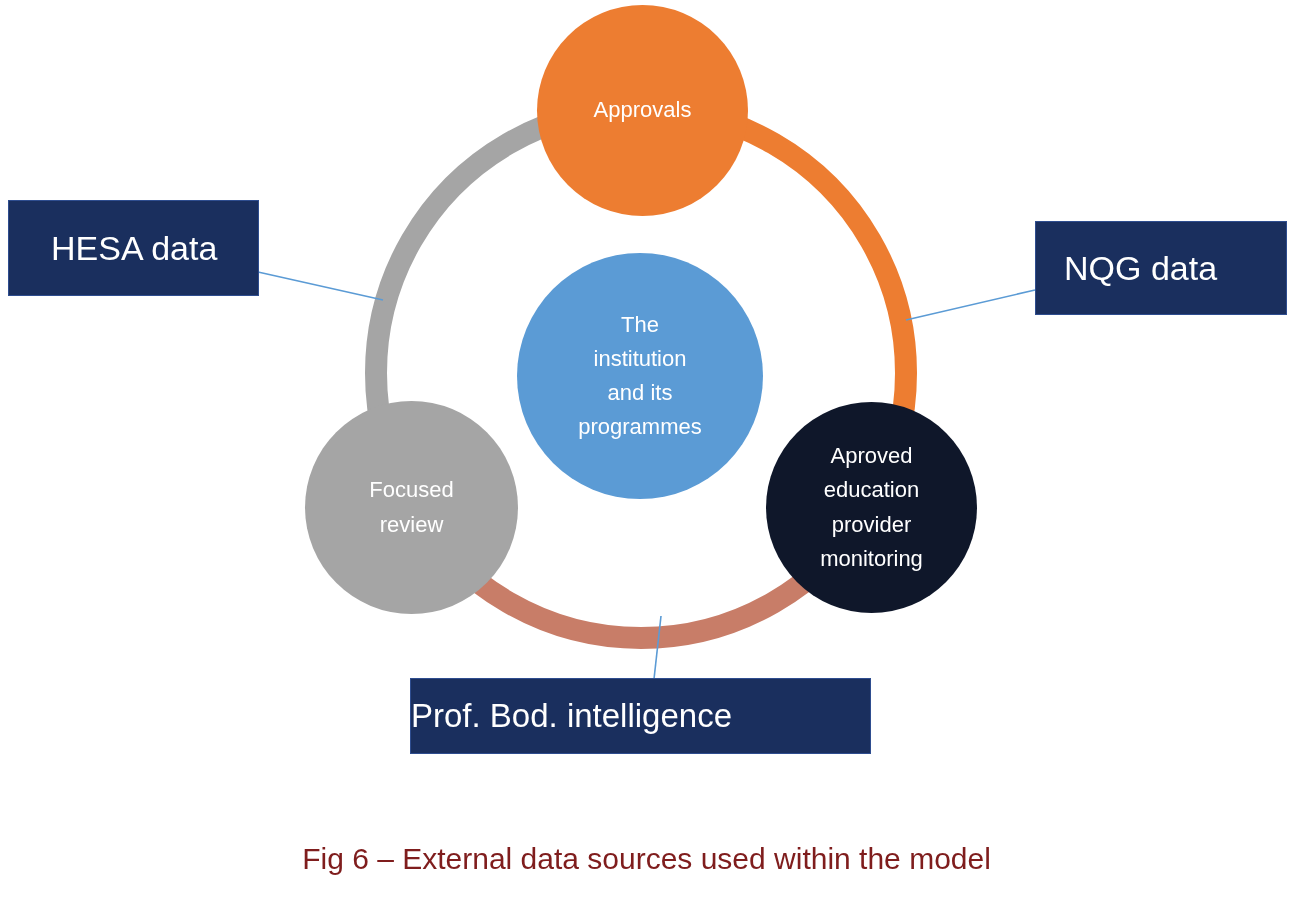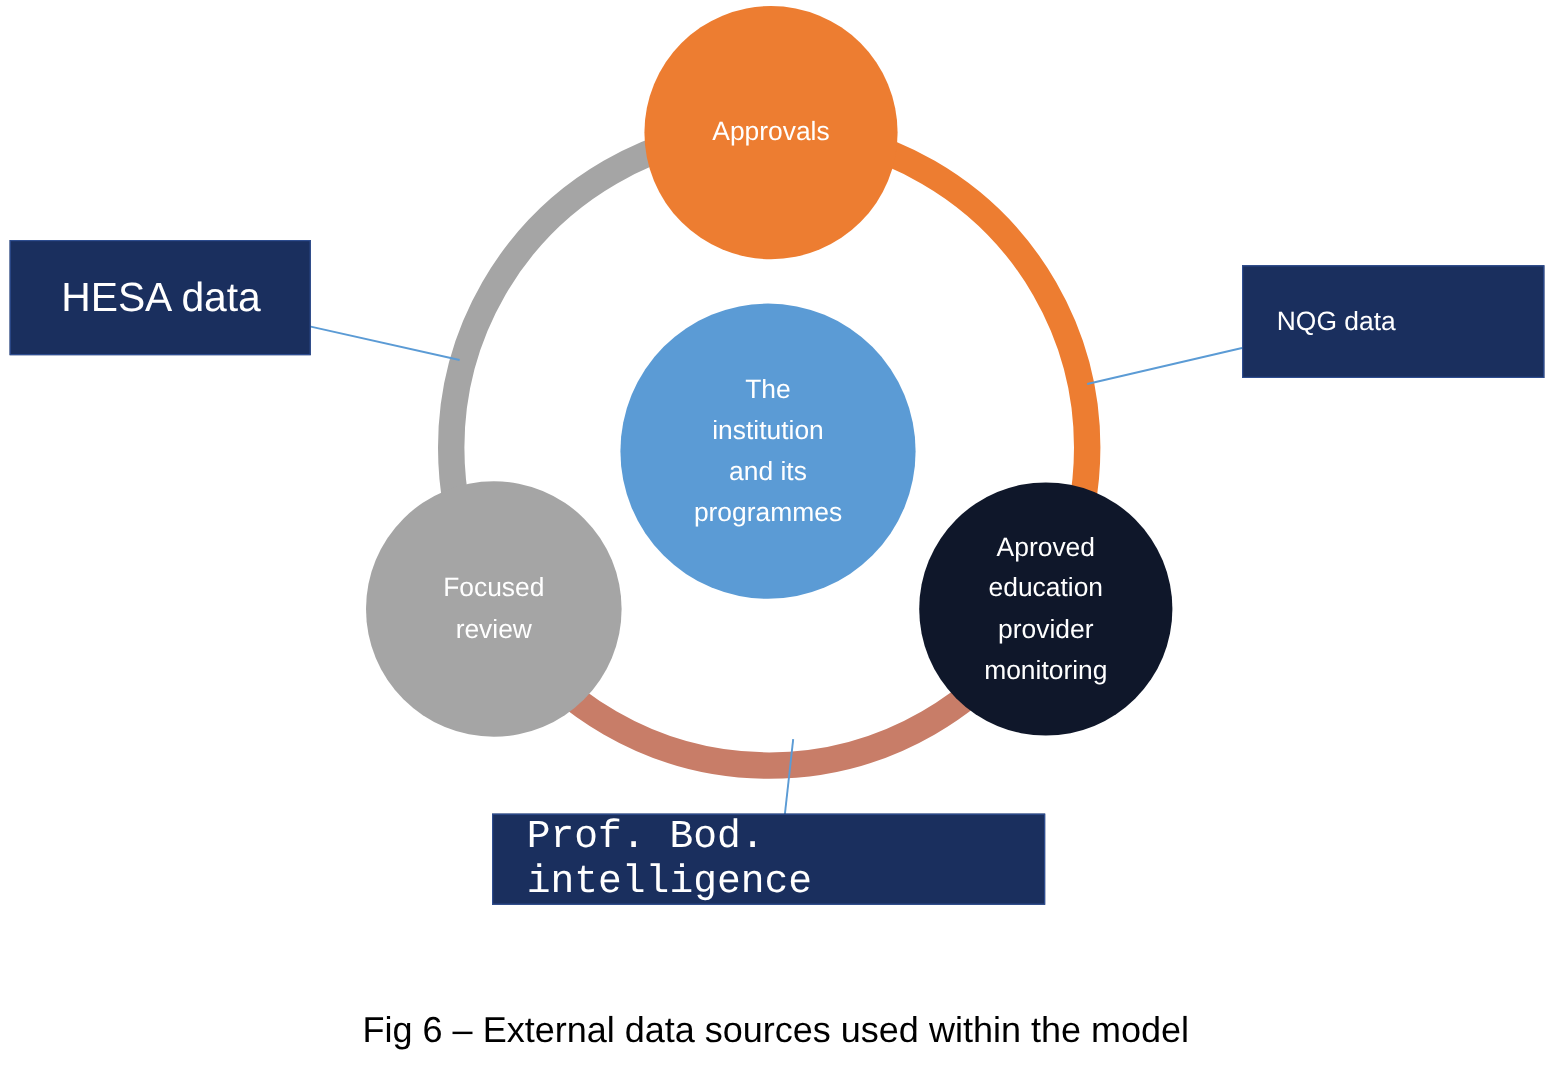--- a/index.html
+++ b/index.html
@@ -39,30 +39,30 @@
   .circle-right  { left: 766px; top: 402px; width: 211px; height: 211px; }
   .box {
     position: absolute;
     color: #ffffff;
     display: flex;
     align-items: center;
     border: 1px solid #2e4d8f;
     box-sizing: border-box;
   }
   .box-hesa { left: 8px;    top: 200px; width: 251px; height: 96px; padding-left: 42px; font-size: 34px; }
-  .box-nqg  { left: 1035px; top: 221px; width: 252px; height: 94px; padding-left: 28px; font-size: 22px; }
-  .box-prof { left: 410px;  top: 678px; width: 461px; height: 76px; padding-left: 28px; font-size: 33px; font-family: Liberation Mono, monospace; }
+  .box-nqg  { left: 1035px; top: 221px; width: 252px; height: 94px; padding-left: 28px; font-size: 34px; }
+  .box-prof { left: 410px;  top: 678px; width: 461px; height: 76px; font-size: 33px; }
   .caption {
     position: absolute;
     left: 0;
     right: 0;
     top: 842px;
     text-align: center;
     font-size: 30px;
-    color: #000000;
+    color: #7f1d1d;
   }
 </style>
 </head>
 <body>
 
 <div class="canvas">
 
   <svg class="ring-svg" viewBox="0 0 1293 899" aria-hidden="true">
 
     <path d="M 411.5 505.5 A 265 265 0 0 1 641 108" fill="none" stroke-width="22" stroke="#A5A5A5"></path>

